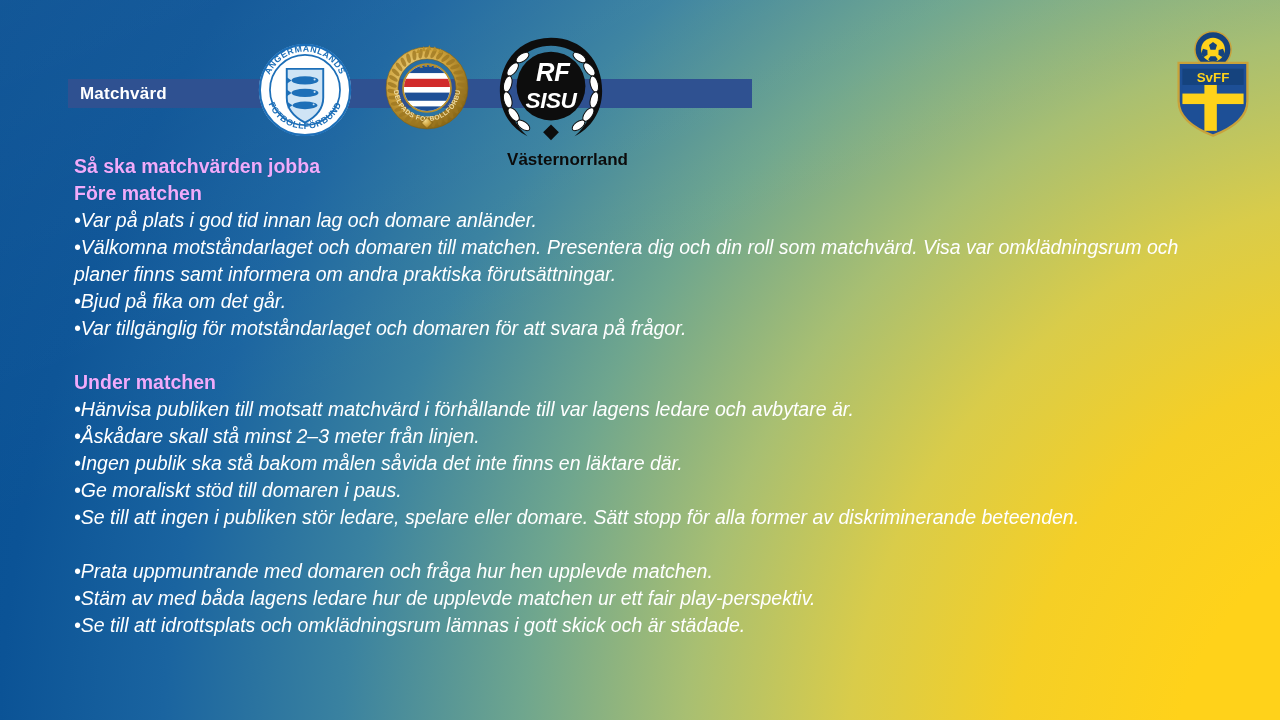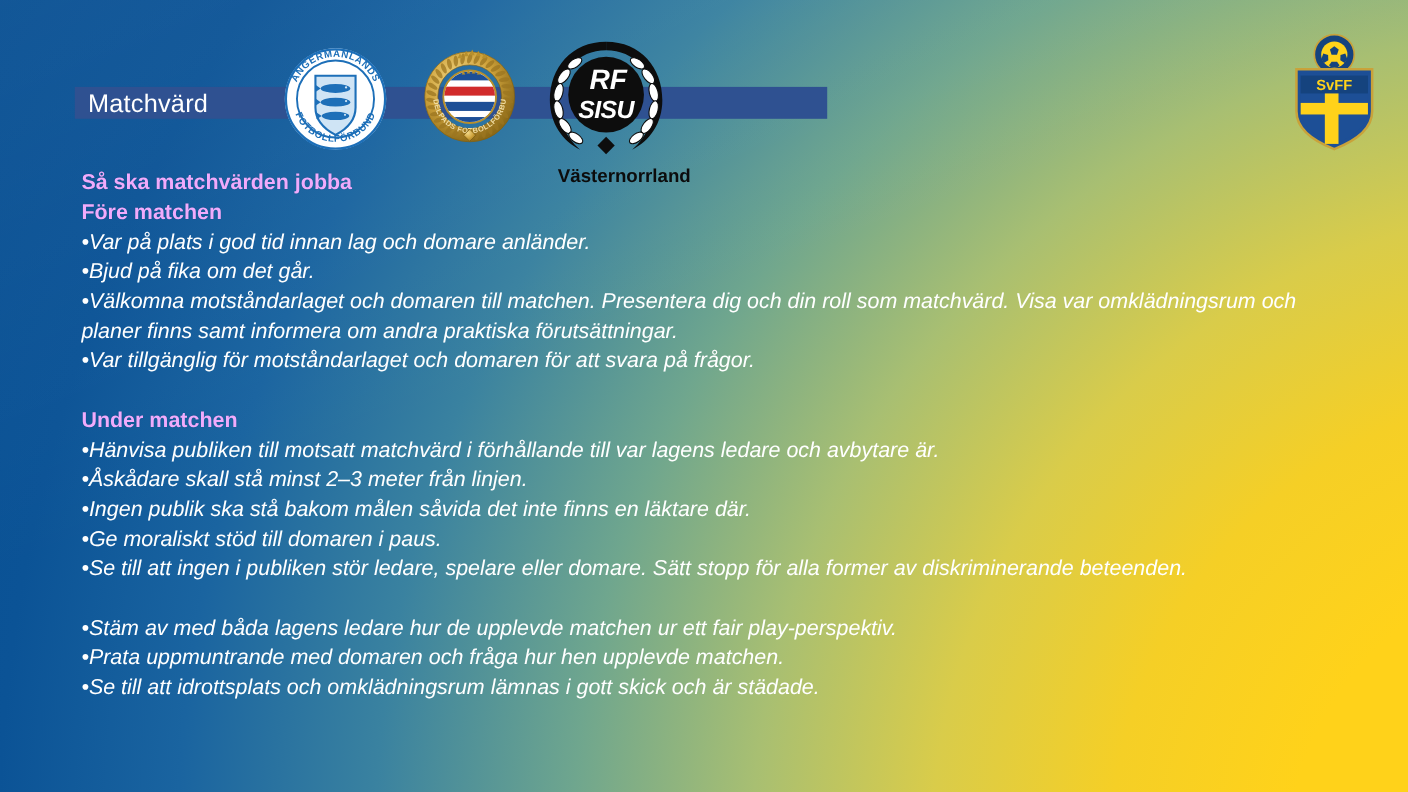--- a/index.html
+++ b/index.html
@@ -43,22 +43,22 @@
     width: 684px;
     height: 29px;
     background: #2f5191;
   }
   #title-band .title-text {
     position: absolute;
     left: 12px;
     top: 50%;
     transform: translateY(-50%);
     color: #ffffff;
-    font-size: 23px;
-    font-weight: normal;
+    font-size: 17px;
+    font-weight: bold;
     letter-spacing: 0.2px;
     white-space: nowrap;
   }
 
   
   .logo {
     position: absolute;
   }
   #logo-angermanland { left: 257px; top: 42px; width: 96px; height: 96px; }
   #logo-medelpad     { left: 381px; top: 41px; width: 92px; height: 94px; }
@@ -301,35 +301,35 @@
       <path d="M13 57 H77 V73 Q77 93 45 105.5 Q13 93 13 73 Z" fill="none" stroke="#c9a23a" stroke-width="0"></path>
     </svg>
   </div>
 
   <div id="content">
     <div class="heading">Så ska matchvärden jobba</div>
     <div id="sections">
         <div class="group">
           <div class="heading">Före matchen</div>
           <div class="bullet"><span class="dot">•</span><span>Var på plats i god tid innan lag och domare anländer.</span></div>
+          <div class="bullet"><span class="dot">•</span><span>Välkomna motståndarlaget och domaren till matchen. Presentera dig och din roll som matchvärd. Visa var omklädningsrum och planer finns samt informera om andra praktiska förutsättningar.</span></div>
           <div class="bullet"><span class="dot">•</span><span>Bjud på fika om det går.</span></div>
-          <div class="bullet"><span class="dot">•</span><span>Välkomna motståndarlaget och domaren till matchen. Presentera dig och din roll som matchvärd. Visa var omklädningsrum och planer finns samt informera om andra praktiska förutsättningar.</span></div>
           <div class="bullet"><span class="dot">•</span><span>Var tillgänglig för motståndarlaget och domaren för att svara på frågor.</span></div>
         </div>
         <div class="section-gap"></div>
         <div class="group">
           <div class="heading">Under matchen</div>
           <div class="bullet"><span class="dot">•</span><span>Hänvisa publiken till motsatt matchvärd i förhållande till var lagens ledare och avbytare är.</span></div>
           <div class="bullet"><span class="dot">•</span><span>Åskådare skall stå minst 2–3 meter från linjen.</span></div>
           <div class="bullet"><span class="dot">•</span><span>Ingen publik ska stå bakom målen såvida det inte finns en läktare där.</span></div>
           <div class="bullet"><span class="dot">•</span><span>Ge moraliskt stöd till domaren i paus.</span></div>
           <div class="bullet"><span class="dot">•</span><span>Se till att ingen i publiken stör ledare, spelare eller domare. Sätt stopp för alla former av diskriminerande beteenden.</span></div>
         </div>
         <div class="section-gap"></div>
         <div class="group">
+          <div class="bullet"><span class="dot">•</span><span>Prata uppmuntrande med domaren och fråga hur hen upplevde matchen.</span></div>
           <div class="bullet"><span class="dot">•</span><span>Stäm av med båda lagens ledare hur de upplevde matchen ur ett fair play-perspektiv.</span></div>
-          <div class="bullet"><span class="dot">•</span><span>Prata uppmuntrande med domaren och fråga hur hen upplevde matchen.</span></div>
           <div class="bullet"><span class="dot">•</span><span>Se till att idrottsplats och omklädningsrum lämnas i gott skick och är städade.</span></div>
         </div>
       </div>
   </div>
 
 </div>
 
 </body></html>

